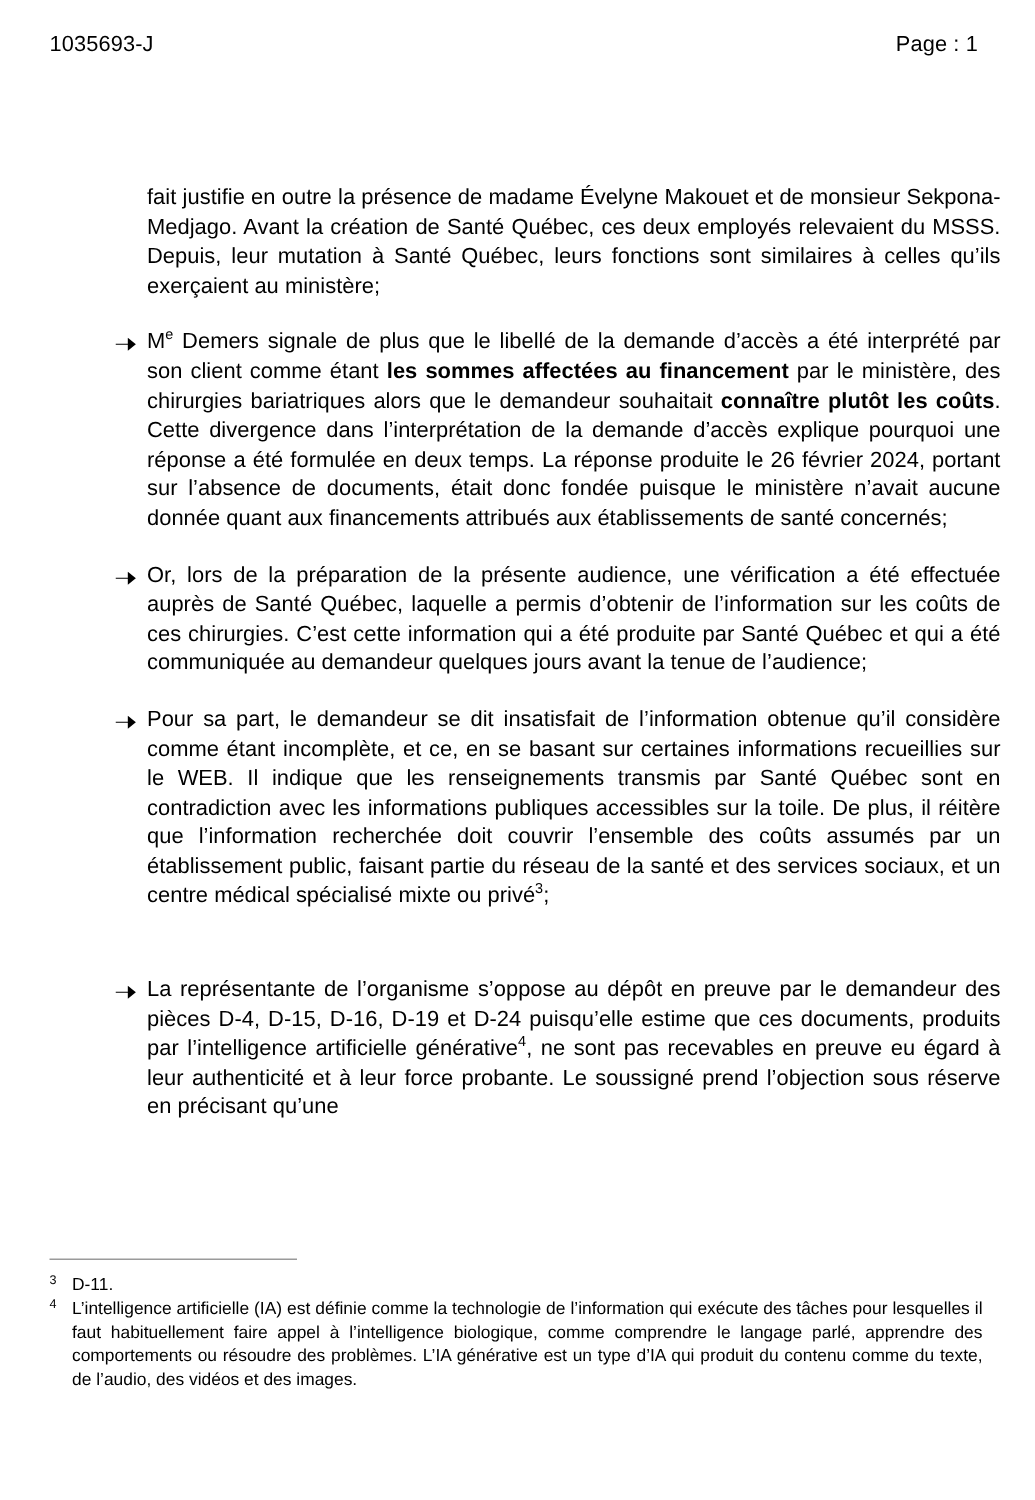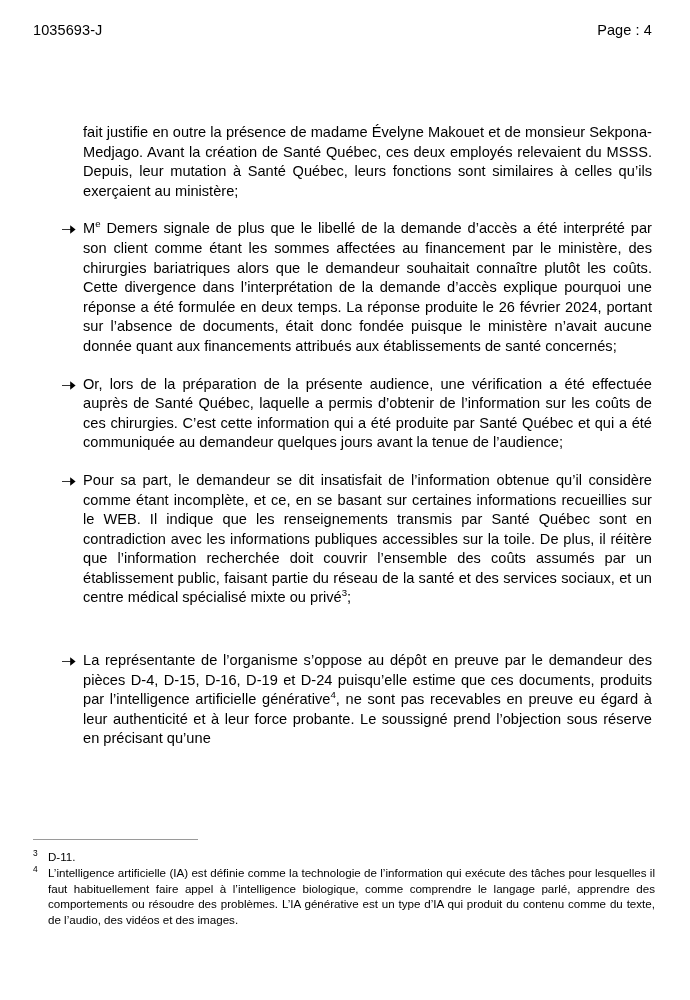--- a/index.html
+++ b/index.html
@@ -35,21 +35,21 @@
     align-items: baseline;
     font-size: 14.5px;
     line-height: 18px;
   }
   .header .doc-id { letter-spacing: 0.1px; }
   .header .page-no { letter-spacing: 0.1px; }
 
   
   .body-area {
     position: absolute;
-    left: 83px;
+    left: 98px;
     top: 123px;
     width: 569px;
   }
 
   .para {
     position: relative;
     font-size: 14.6px;
     line-height: 19.6px;
     text-align: justify;
     text-justify: inter-word;
@@ -65,21 +65,21 @@
     left: -21px;
     top: 0px;
     width: 16px;
     height: 19.6px;
     line-height: 19.6px;
     font-size: 14px;
     text-align: left;
   }
   .arrow svg { display: block; margin-top: 6px; }
 
-  b, strong { font-weight: normal; }
+  b, strong { font-weight: bold; }
 
   sup {
     font-size: 0.66em;
     vertical-align: super;
     line-height: 0;
   }
 
   
   .footnotes {
     position: absolute;
@@ -110,21 +110,21 @@
     line-height: 15.4px;
   }
 </style>
 </head>
 <body>
 
 <div class="page">
 
   <div class="header">
     <span class="doc-id">1035693-J</span>
-    <span class="page-no">Page : 4</span>
+    <span class="page-no">Page : 1</span>
   </div>
 
   <div class="body-area" id="body-area">
       <div class="para"><span>fait justifie en outre la présence de madame Évelyne Makouet et de monsieur Sekpona-Medjago. Avant la création de Santé Québec, ces deux employés relevaient du MSSS. Depuis, leur mutation à Santé Québec, leurs fonctions sont similaires à celles qu’ils exerçaient au ministère;</span></div>
       <div class="para bulleted"><span class="arrow">
           <svg width="14" height="9" viewBox="0 0 14 9" aria-hidden="true">
             <path d="M0 4.1 H9.3 V4.9 H0 Z" fill="#000"></path>
             <path d="M8.2 0.2 L13.6 4.5 L8.2 8.8 Z" fill="#000"></path>
           </svg>
         </span><span>M</span><sup>e</sup><span> Demers signale de plus que le libellé de la demande d’accès a été interprété par son client comme étant </span><b>les sommes affectées au financement</b><span> par le ministère, des chirurgies bariatriques alors que le demandeur souhaitait </span><b>connaître plutôt les coûts</b><span>. Cette divergence dans l’interprétation de la demande d’accès explique pourquoi une réponse a été formulée en deux temps. La réponse produite le 26 février 2024, portant sur l’absence de documents, était donc fondée puisque le ministère n’avait aucune donnée quant aux financements attribués aux établissements de santé concernés;</span></div>

